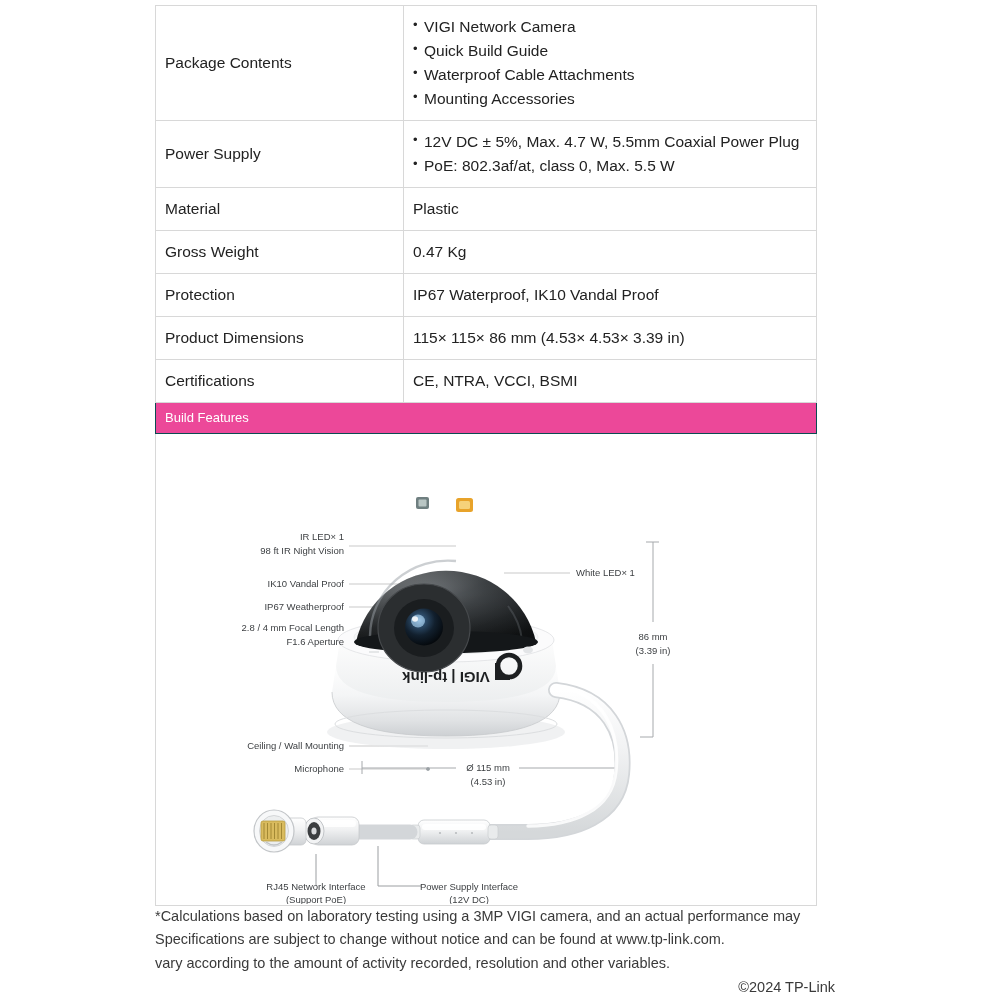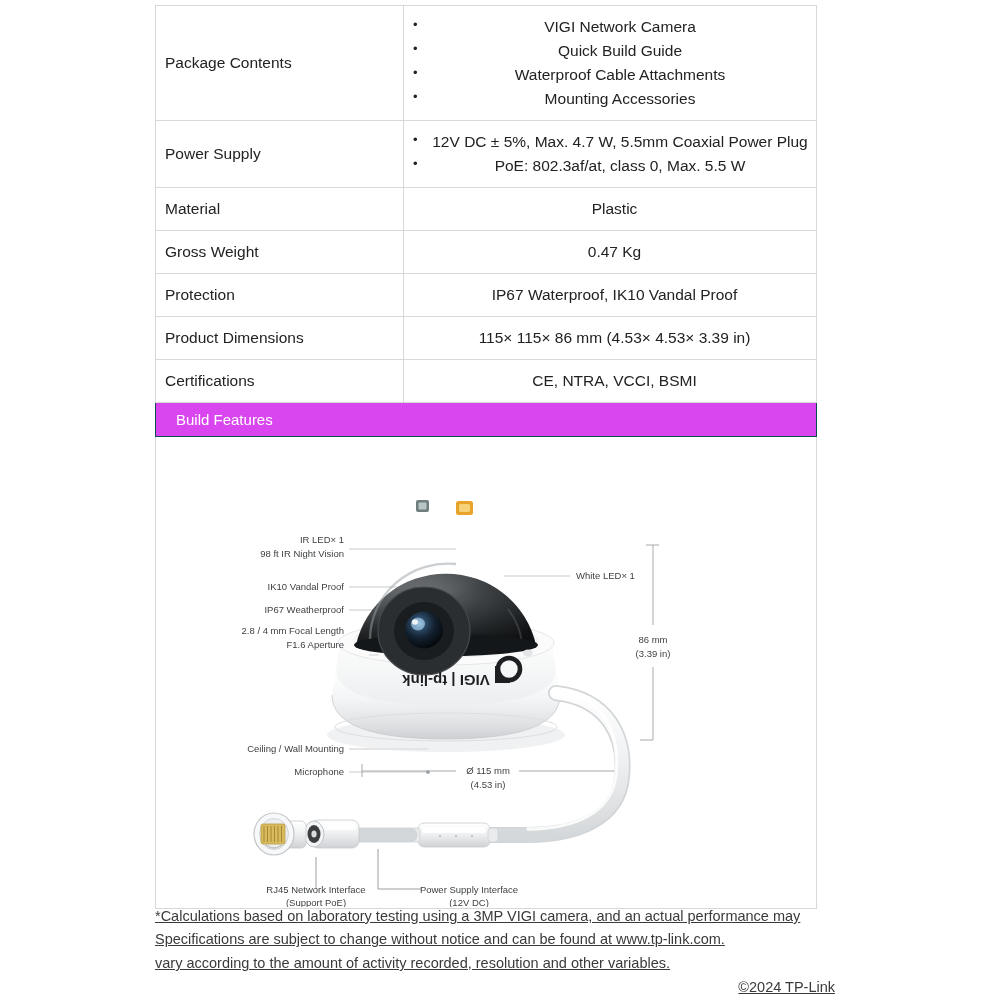--- a/index.html
+++ b/index.html
@@ -21,50 +21,49 @@
     table-layout: fixed;
   }
   .spec-table td {
     border: 1px solid #d8d8d8;
     vertical-align: middle;
     font-size: 15.5px;
     color: #222;
     line-height: 1.55;
   }
   .col-label { width: 248px; padding: 9px 7px 9px 9px; }
-  .col-value { width: 413px; padding: 9px 0 9px 9px; text-align: center; }
+  .col-value { width: 413px; padding: 9px 0 9px 9px; }
   .bullets { list-style: none; }
   .bullets li { position: relative; padding-left: 11px; }
   .bullets li::before {
     content: "\2022";
     position: absolute; left: 0; top: 0;
     font-size: 13px;
   }
   .section-head td {
-    background: #d946ef;
+    background: #ec4899;
     color: #ffffff;
-    font-size: 15px;
-    padding: 5px 0 5px 20px;
+    font-size: 13px;
+    padding: 5px 0 5px 9px;
     border-color: #0b4c52;
   }
   .diagram-cell { height: 472px; padding: 0; vertical-align: top; }
 
   
   .diagram { position: relative; width: 100%; height: 100%; }
   .diagram svg { position: absolute; left: 0; top: 0; }
 
   
   .footer {
     position: absolute;
     left: 155px; top: 905px;
     width: 680px;
     font-size: 14.5px;
     line-height: 1.62;
     color: #3a3a3a;
-    text-decoration: underline;
   }
   .footer .copyright { margin-top: 1px; text-align: right; }
 </style>
 </head>
 <body>
 
 <div id="page">
 
   <table class="spec-table">
     <tbody>

